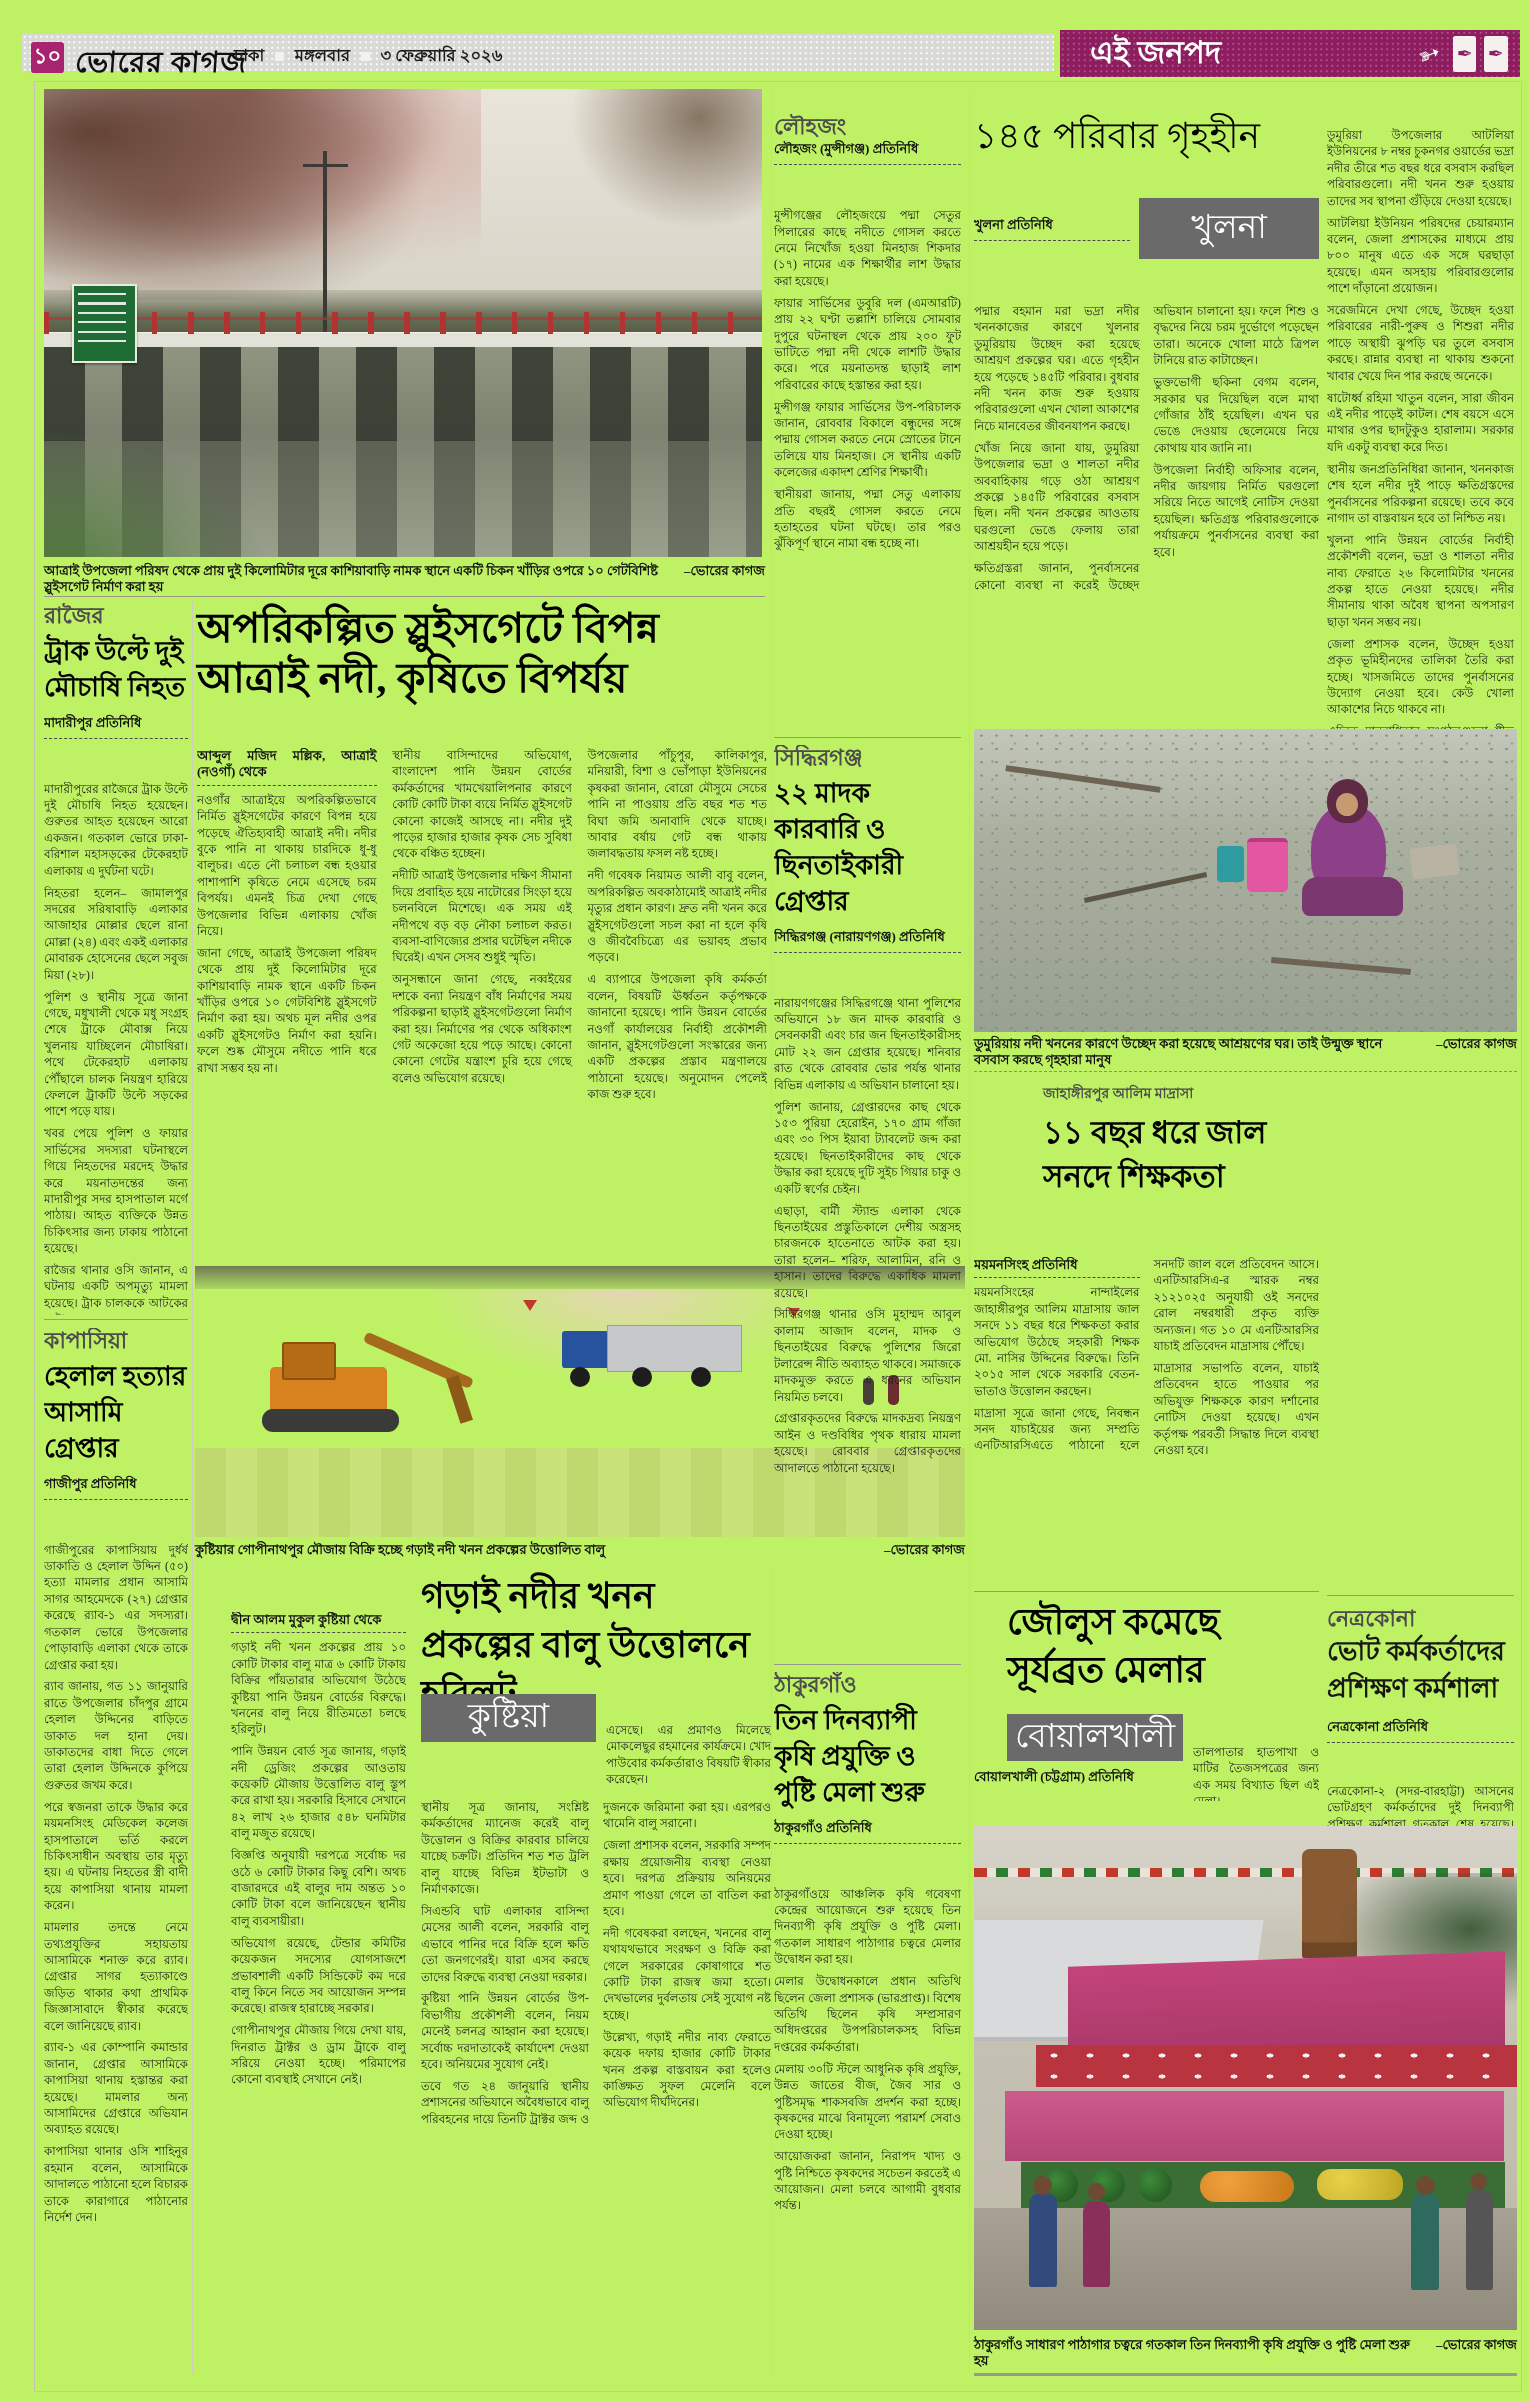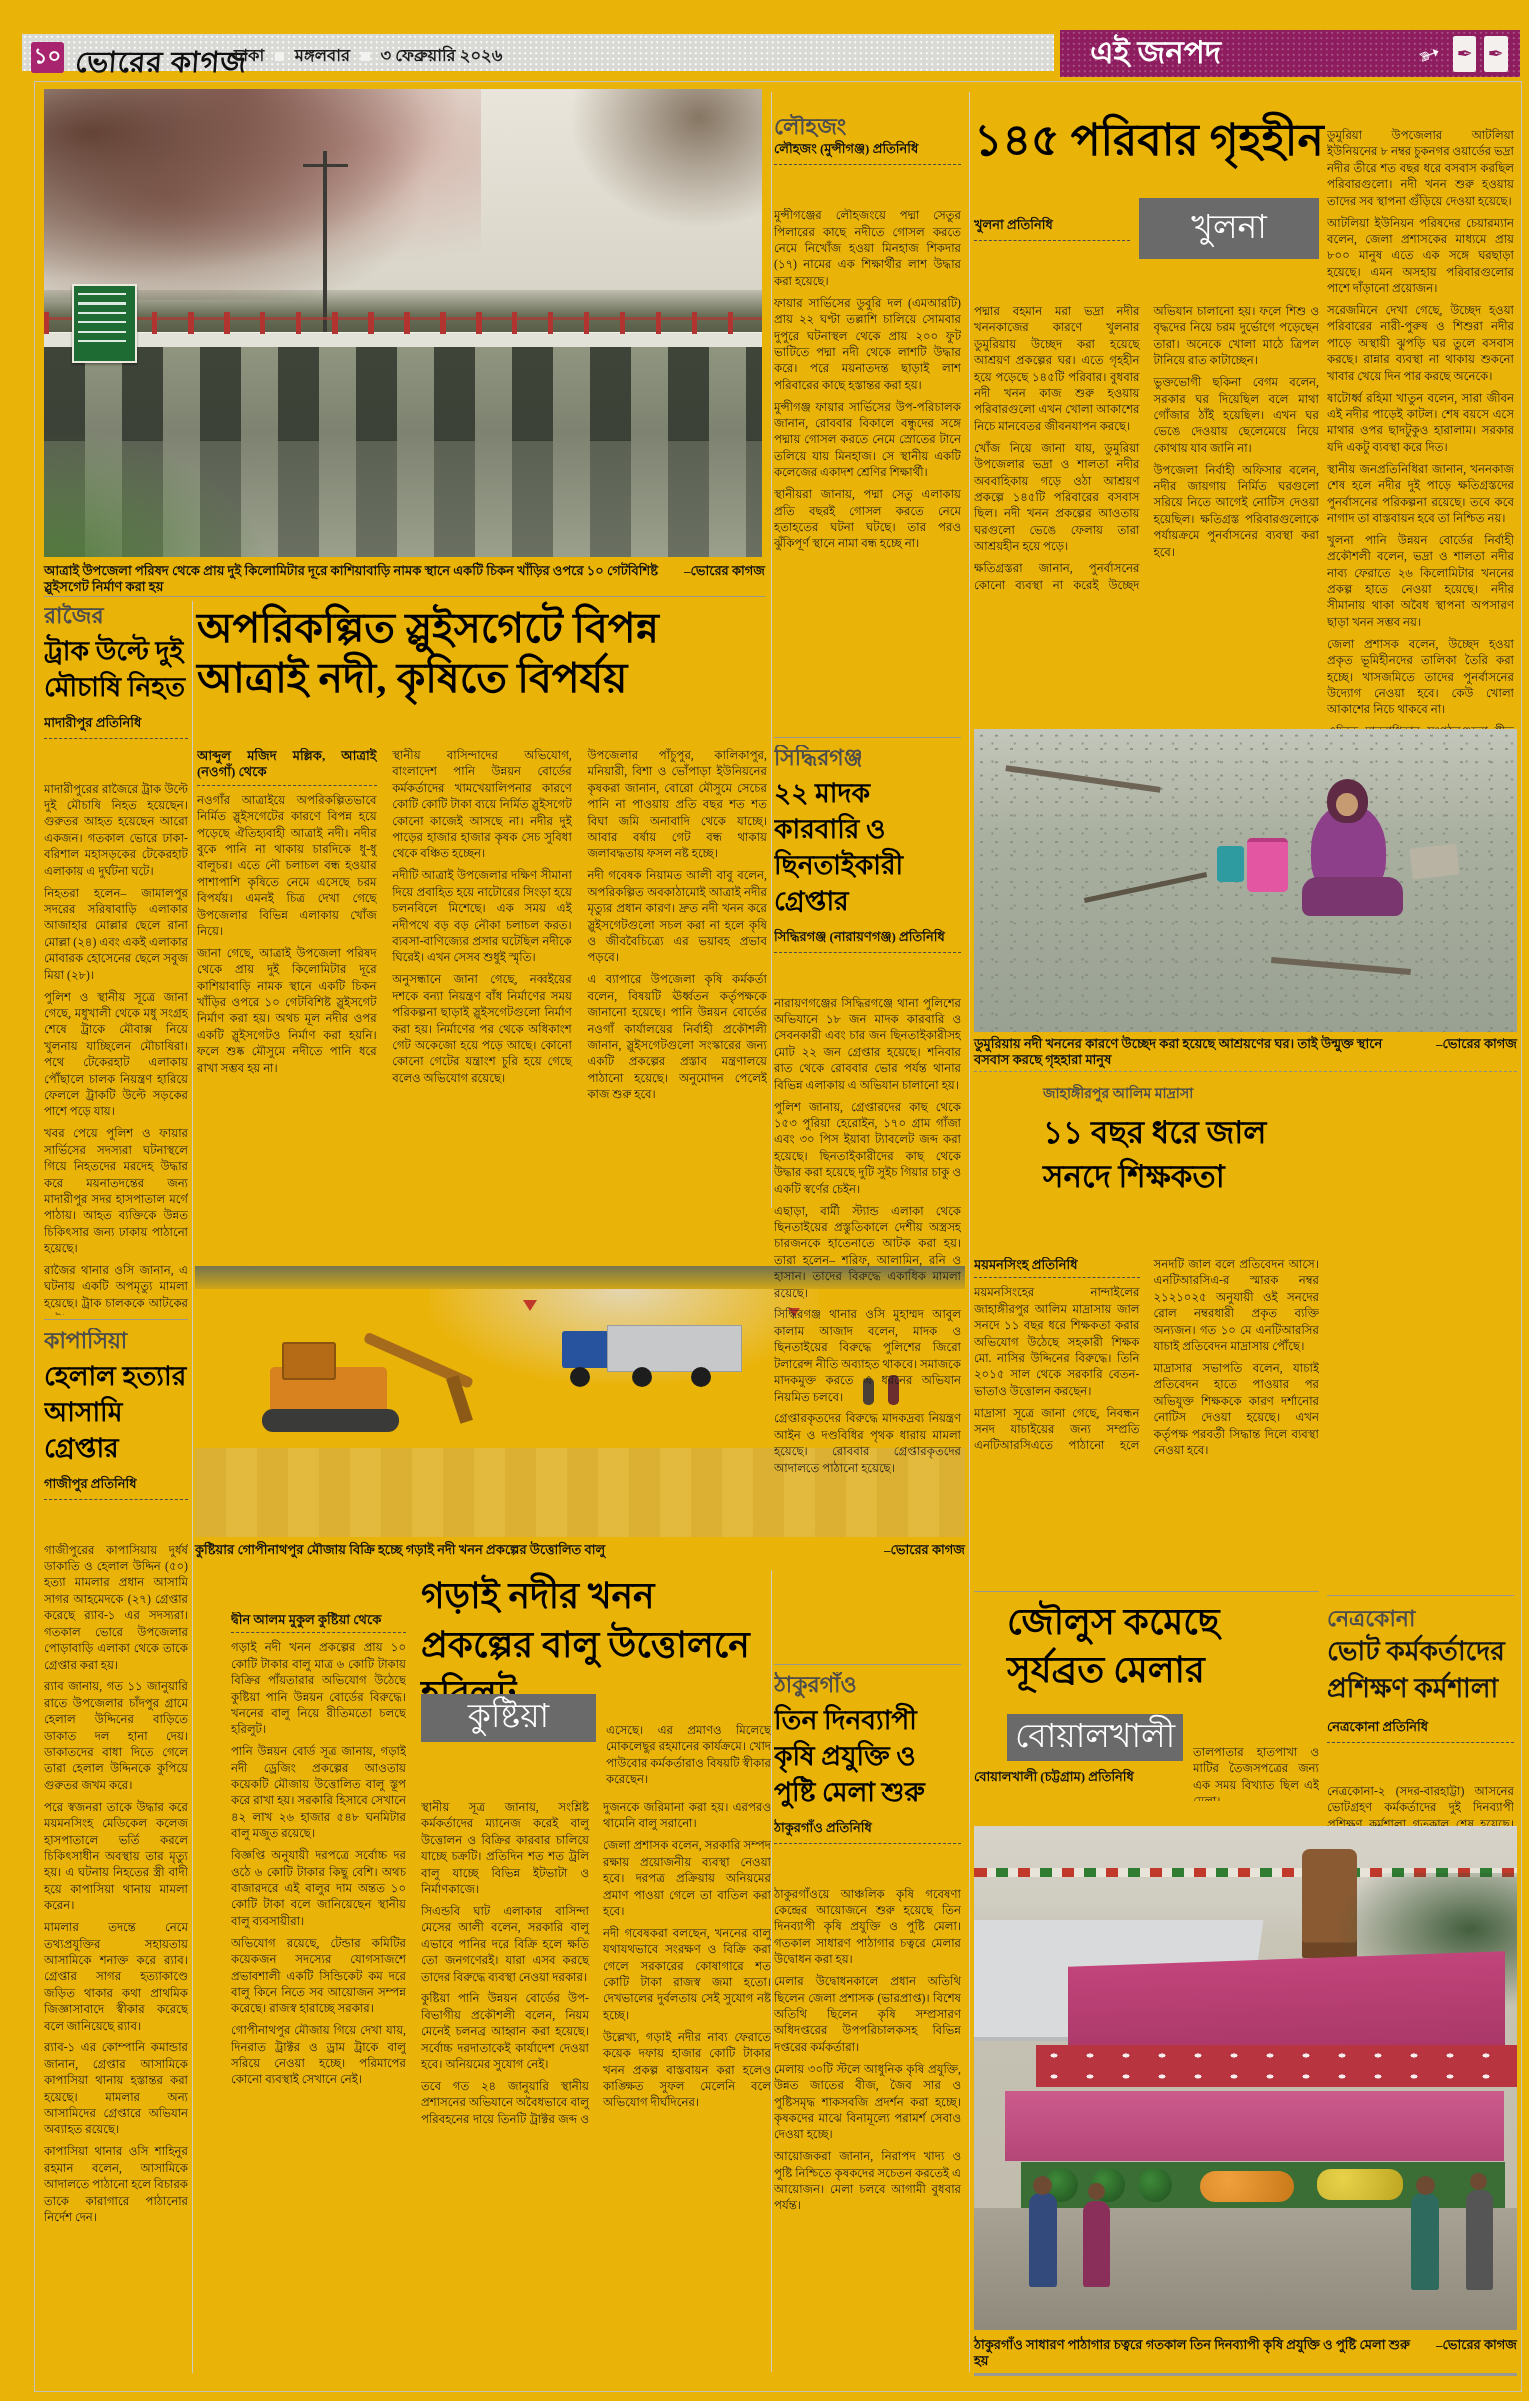--- a/index.html
+++ b/index.html
@@ -1,16 +1,16 @@
 <!DOCTYPE html>
 <html style="font-size:12.5px"><head>
 <meta charset="utf-8">
 <style>
   html,body{margin:0;padding:0;background:#ffffff;}
-  .page{position:relative;width:1530px;height:2401px;background:#eab308;
+  .page{position:relative;width:1530px;height:2401px;background:#bef264;
         font-family:"Liberation Serif",serif;color:#171717;overflow:hidden;}
   .abs{position:absolute;}
   
   .mbar{background:#d9d9d6;background-image:radial-gradient(#ffffff 0.8px,transparent 0.9px);background-size:5.5px 5.5px;}
   .pgno{background:#a8246f;color:#fff;display:flex;align-items:center;justify-content:center;
         font-size:21px;font-weight:700;border-radius:3.1px;}
   .logo{font-size:29px;font-weight:900;color:#101010;letter-spacing:0.8px;transform:skewX(-4deg);white-space:nowrap;}
   .dateline{display:flex;align-items:center;gap:11px;font-size:16.4px;color:#1b1b1b;font-weight:700;white-space:nowrap;}
   .dsep{width:8.6px;height:8.6px;background:#f2f2f0;display:inline-block;}
   .secbox{background:#8e1d5f;background-image:radial-gradient(rgba(255,255,255,.25) 0.8px,transparent 0.9px);
@@ -21,21 +21,21 @@
          color:#8e1d5f;font-size:19px;}
   .quill{color:#fff;font-size:26.5px;transform:rotate(-20deg);margin-right:4.7px;}
   
   .frame{border:0.8px solid #c6c3ba;}
   .vrule{width:0.8px;background:#cfccc4;}
   .hrule{height:0;border-top:0.8px solid #9a978f;}
   .hdash{height:0;border-top:1.6px dashed #8f8c84;}
   .thickrule{background:#9b9891;}
   
   .k{font-size:22px;font-weight:700;color:#4d4d4d;line-height:1.15;}
-  .h-xl{font-size:44px;line-height:1.1;font-weight:700;color:#000;white-space:nowrap;}
+  .h-xl{font-size:36px;line-height:1.1;font-weight:400;color:#000;white-space:nowrap;}
   .h-lg{font-size:41px;line-height:50px;font-weight:700;color:#000;}
   .h-md{font-size:36px;line-height:49px;font-weight:700;color:#000;}
   .h-jal{font-size:31px;line-height:44px;font-weight:700;color:#000;}
   .h-sm{font-size:26.5px;line-height:36px;font-weight:700;color:#000;margin:4.7px 0 7.8px;}
   .by{font-weight:700;font-size:13px;color:#111;padding-bottom:3.9px;border-bottom:0.8px dashed #4a4a4a;margin-bottom:7px;}
   .bd{font-size:11.7px;line-height:16.4px;text-align:justify;color:#1c1c1c;overflow:hidden;margin-top:36px;}
   .bd p{margin:0 0 5.5px 0;}
   .cols2{column-count:2;column-gap:14px;}
   .cols3{column-count:3;column-gap:15.6px;}
   .art{display:flex;flex-direction:column;overflow:hidden;}

